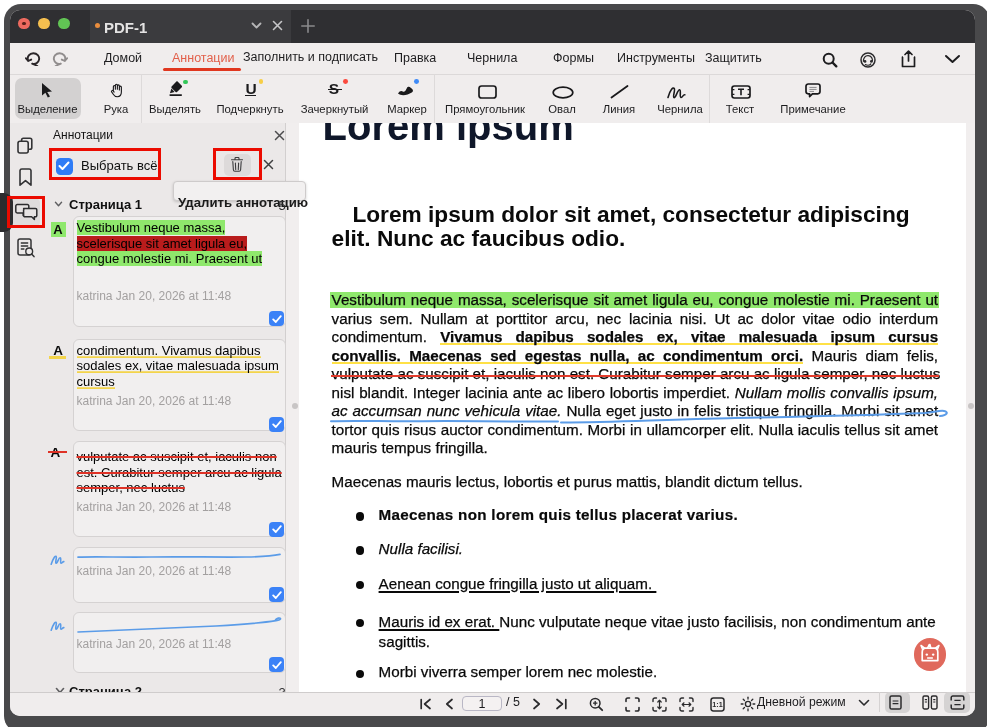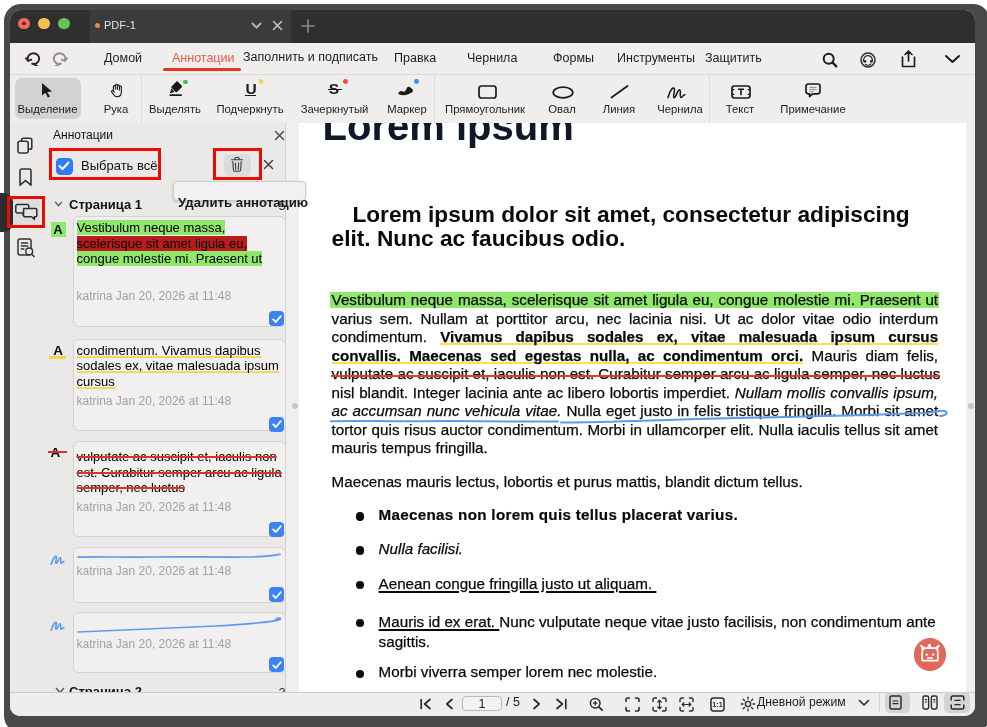--- a/index.html
+++ b/index.html
@@ -28,21 +28,21 @@
 <div id="win">
     <div id="C">
 
 <div class="a" style="left:10px;top:10px;width:965px;height:33px;background:#2f2f32;"></div>
 <div class="a" style="left:90px;top:10px;width:201px;height:33px;background:#3b3b3e;"></div>
 <div class="a" style="left:18.2px;top:17.7px;width:11.6px;height:11.6px;border-radius:50%;background:#ed6a5f;"></div>
 <div class="a" style="left:22.3px;top:21.8px;width:3.4px;height:3.4px;border-radius:50%;background:#5c221b;"></div>
 <div class="a" style="left:38px;top:17.7px;width:11.6px;height:11.6px;border-radius:50%;background:#f5bf4f;"></div>
 <div class="a" style="left:58.2px;top:17.7px;width:11.6px;height:11.6px;border-radius:50%;background:#61c454;"></div>
 <div class="a" style="left:95px;top:23px;width:5.2px;height:5.2px;border-radius:50%;background:#e98d3d;"></div>
-<div class="a" style="left:104px;top:19px;font-size:11px;font-weight:normal;color:#e4e3e3;">PDF-1</div>
+<div class="a" style="left:104px;top:19px;font-size:15px;font-weight:bold;color:#e4e3e3;">PDF-1</div>
 <svg class="a" style="left:251px;top:21px;" width="11" height="9" viewBox="0 0 11 9">
         <path d="M1.5 2.5 L5.5 6.5 L9.5 2.5" stroke="#b6b6b8" stroke-width="1.8" fill="none" stroke-linecap="round" stroke-linejoin="round"></path>
       </svg>
 <svg class="a" style="left:272px;top:20px;" width="11" height="11" viewBox="0 0 11 11">
         <path d="M1.5 1.5 L9.5 9.5 M9.5 1.5 L1.5 9.5" stroke="#c6c6c8" stroke-width="1.6" fill="none" stroke-linecap="round"></path>
       </svg>
 <svg class="a" style="left:300px;top:18px;" width="16" height="16" viewBox="0 0 16 16">
         <path d="M8 1.8 V14.2 M1.8 8 H14.2" stroke="#8a8a8c" stroke-width="1.6" fill="none" stroke-linecap="round"></path>
       </svg>
 

